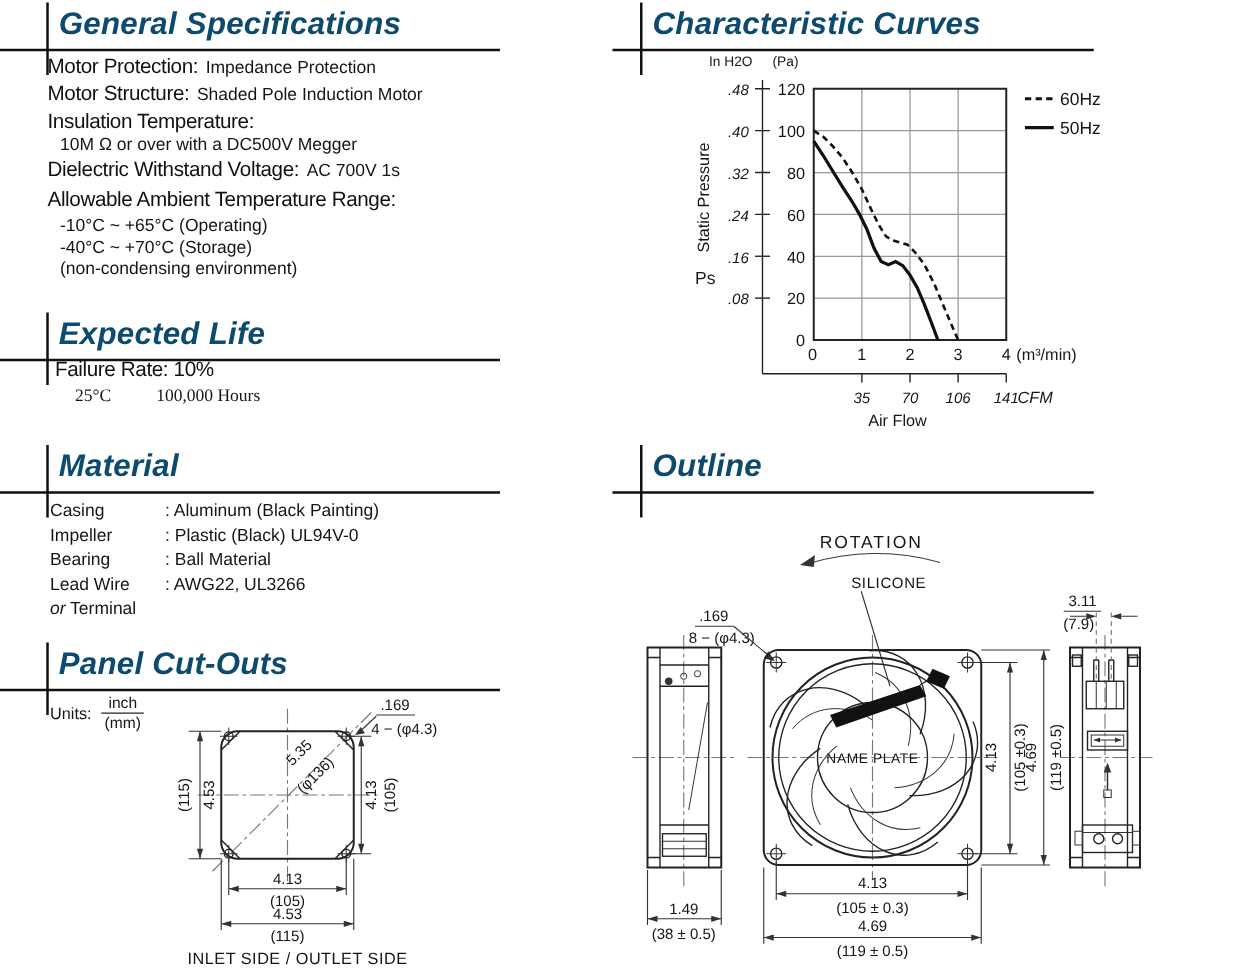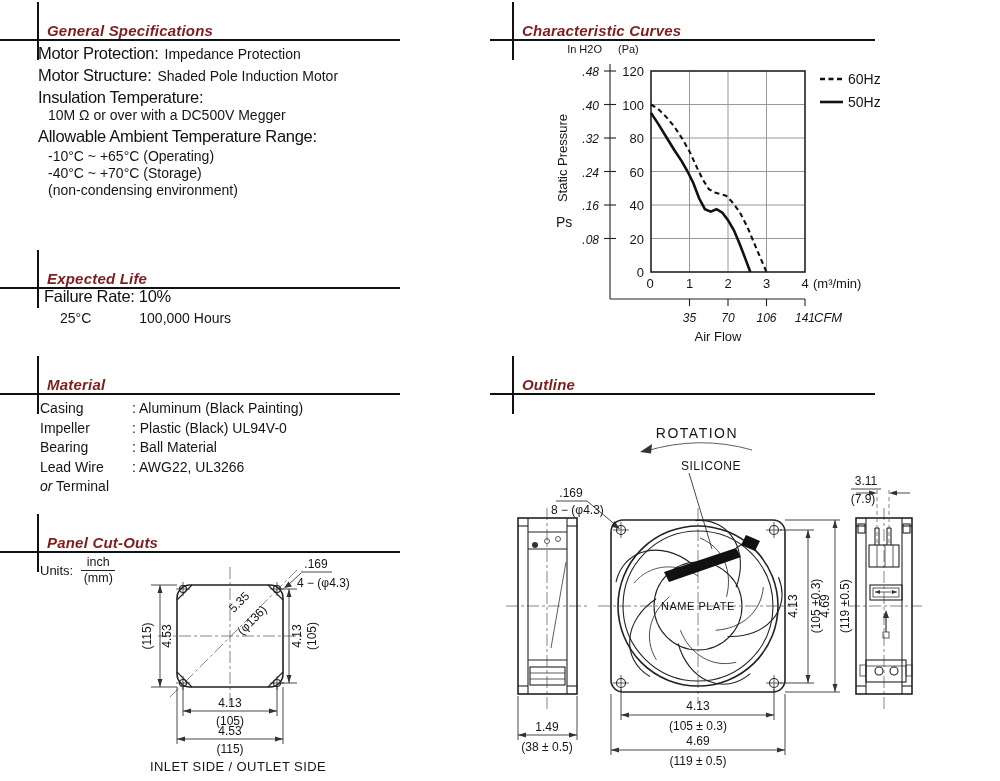--- a/index.html
+++ b/index.html
@@ -1,30 +1,30 @@
 <!DOCTYPE html>
 <html><head>
 <meta charset="utf-8">
 <style>
   html,body{margin:0;padding:0;background:#fff;}
   body{width:1000px;height:781px;position:relative;font-family:"Liberation Sans",sans-serif;color:#151515;overflow:hidden;}
   
   .sec{position:absolute;}
   .vbar{position:absolute;top:0;width:2px;height:58px;background:#111;}
-  .sec-title{position:absolute;top:20px;white-space:nowrap;font-style:italic;font-weight:bold;font-size:15px;letter-spacing:.2px;color:#7f1d1d;}
+  .sec-title{position:absolute;top:3px;white-space:nowrap;font-style:italic;font-weight:bold;font-size:25px;letter-spacing:.2px;color:#0c4a6e;}
   .rule{position:absolute;top:37px;height:2px;background:#111;}
   
   .gs{position:absolute;left:38px;top:44px;width:400px;}
   .gs-row{display:flex;align-items:baseline;gap:6px;margin:0 0 3px 0;}
   .spec-label{font-size:16.5px;letter-spacing:-.3px;white-space:nowrap;color:#111;}
   .spec-val{font-size:14px;white-space:nowrap;}
   .ind{padding-left:10px;margin-bottom:1px;}
   
   .el{position:absolute;left:44px;top:287px;}
-  .el-line2{display:flex;gap:48px;font-size:14px;margin:4px 0 0 16px;}
+  .el-line2{display:flex;gap:36px;font-size:14px;margin:4px 0 0 16px;font-family:Liberation Serif, serif;}
   
   .mat{position:absolute;left:40px;top:399px;font-size:14px;}
   .mat-row{display:flex;line-height:19.5px;}
   .mat-label{width:92px;white-space:nowrap;}
   .mat-val{white-space:nowrap;}
   
   .units{position:absolute;left:40px;top:556px;display:flex;gap:8px;font-size:13px;align-items:center;}
   .frac{display:inline-flex;flex-direction:column;align-items:center;line-height:13px;font-size:12.5px;}
   .frac .bar{width:34px;height:1px;background:#222;margin:1px 0;}
   .caption{position:absolute;left:138px;top:759px;width:200px;text-align:center;font-family:Liberation Sans, sans-serif;font-size:13px;letter-spacing:.4px;white-space:nowrap;}
@@ -61,20 +61,24 @@
   <div class="gs-row">
     <span class="spec-label">Motor Structure:</span>
     <span class="spec-val">Shaded Pole Induction Motor</span>
   </div>
   <div class="gs-row" style="margin-bottom:0;">
     <span class="spec-label">Insulation Temperature:</span>
   </div>
   <div class="gs-row ind" style="margin-bottom:4px;">
     <span class="spec-val">10M Ω or over with a DC500V Megger</span>
   </div>
+  <div class="gs-row" style="margin-bottom:5px;">
+    <span class="spec-label">Dielectric Withstand Voltage:</span>
+    <span class="spec-val">AC 700V 1s</span>
+  </div>
   <div class="gs-row" style="margin-bottom:2px;">
     <span class="spec-label">Allowable Ambient Temperature Range:</span>
   </div>
   <div class="gs-row ind">
     <span class="spec-val">-10°C ~ +65°C (Operating)</span>
   </div>
   <div class="gs-row ind">
     <span class="spec-val">-40°C ~ +70°C (Storage)</span>
   </div>
   <div class="gs-row ind">

